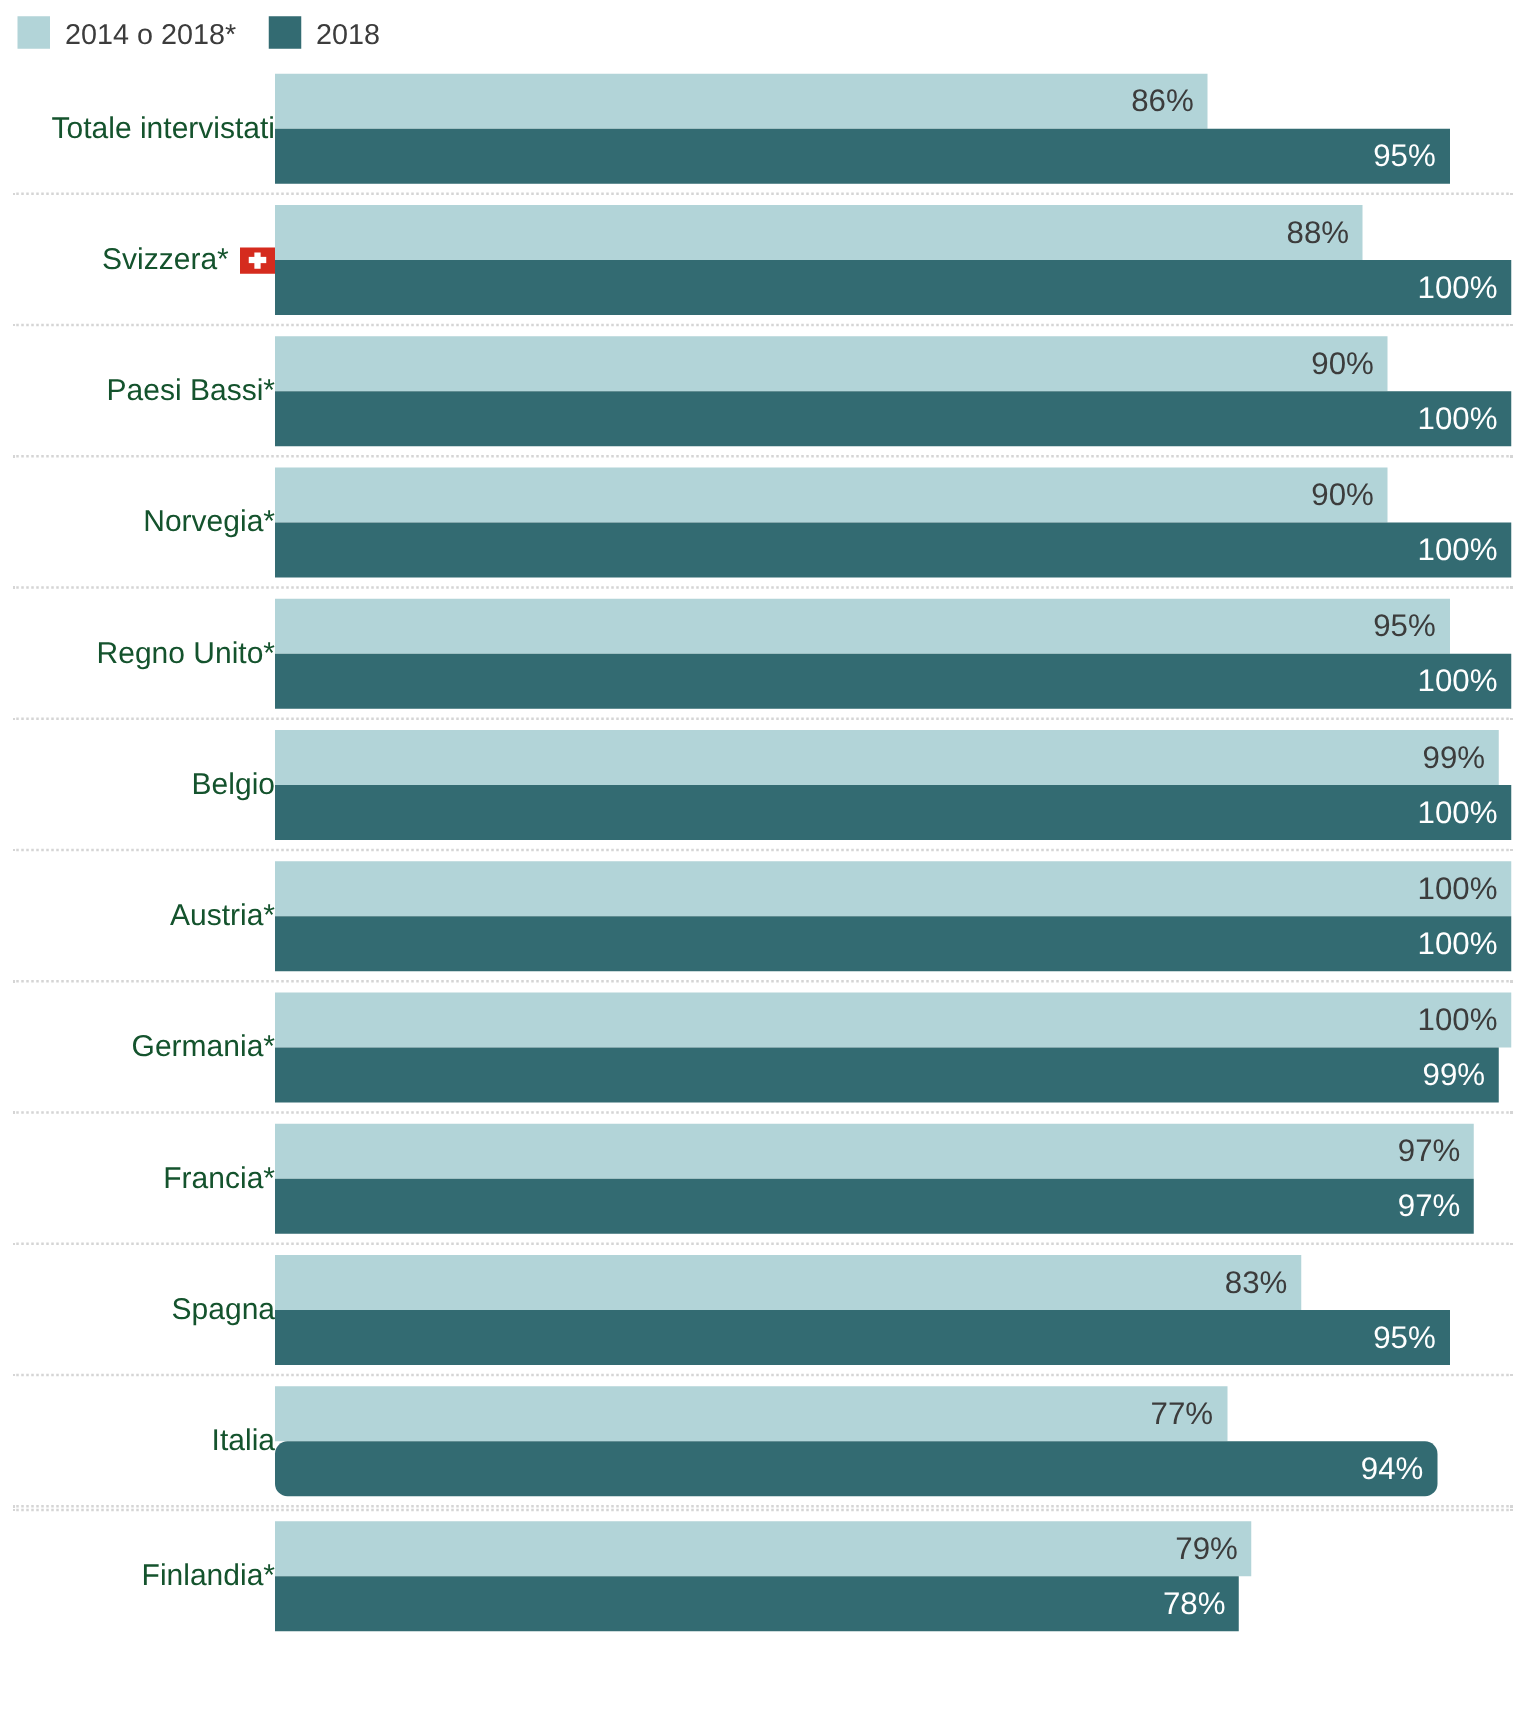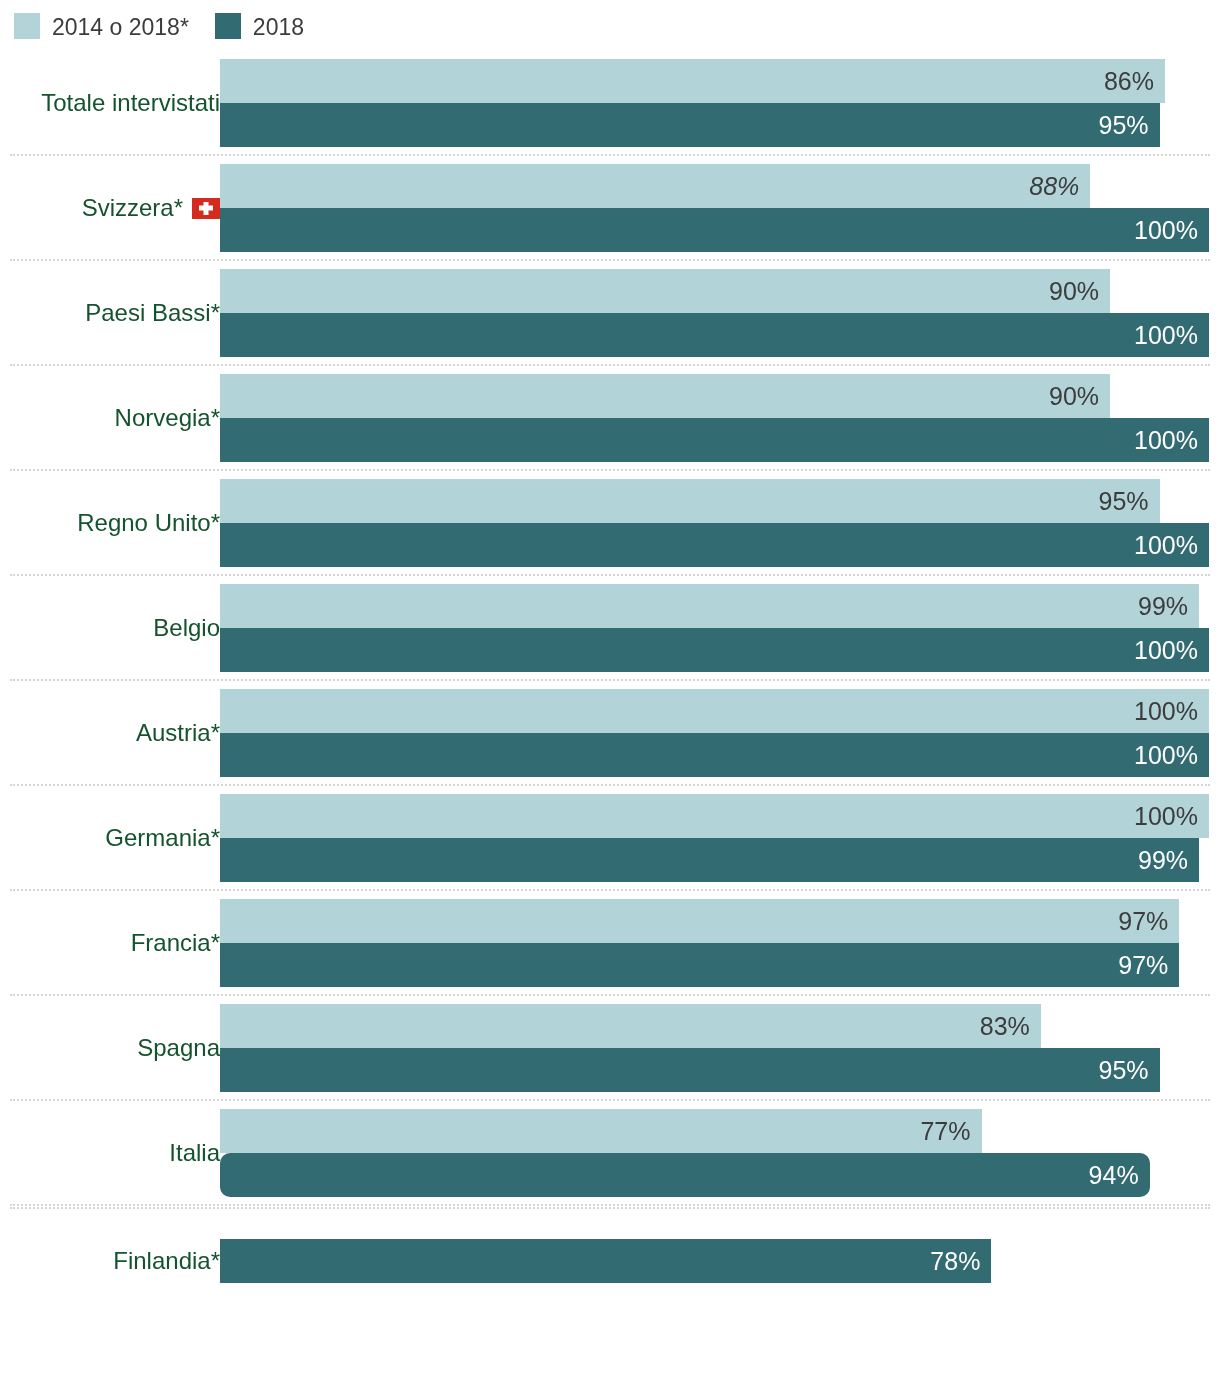--- a/index.html
+++ b/index.html
@@ -144,36 +144,36 @@
     <span class="legend-label">2018</span>
   </div>
 </div>
 
 <div class="chart" id="chart-body">
     <div class="row">
       <div class="row-label">
         <span class="row-label-text">Totale intervistati</span>
       </div>
       <div class="bars">
-        <div class="bar light" style="width: 945px;">
+        <div class="bar light" style="width: 746px;">
           <span class="bar-value">86%</span>
         </div>
         <div class="bar dark" style="width: 939.55px;">
           <span class="bar-value">95%</span>
         </div>
       </div>
     </div>
     <div class="row-sep"></div>
     <div class="row">
       <div class="row-label">
         <span class="row-label-text">Svizzera*</span>
         <span class="flag-icon"></span>
       </div>
       <div class="bars">
-        <div class="bar light" style="width: 870.32px; font-style: italic;">
+        <div class="bar light" style="width: 870.32px;">
           <span class="bar-value">88%</span>
         </div>
         <div class="bar dark" style="width: 989px;">
           <span class="bar-value">100%</span>
         </div>
       </div>
     </div>
     <div class="row-sep"></div>
     <div class="row">
       <div class="row-label">
@@ -300,18 +300,21 @@
         </div>
       </div>
     </div>
     <div class="row-sep"></div>
     <div class="row-sep"></div>
     <div class="row">
       <div class="row-label">
         <span class="row-label-text">Finlandia*</span>
       </div>
       <div class="bars">
+        <div class="bar light" style="width: 781.31px;">
+          <span class="bar-value">79%</span>
+        </div>
         <div class="bar dark" style="width: 771.42px;">
           <span class="bar-value">78%</span>
         </div>
       </div>
     </div>
   </div>
 
 </body></html>

